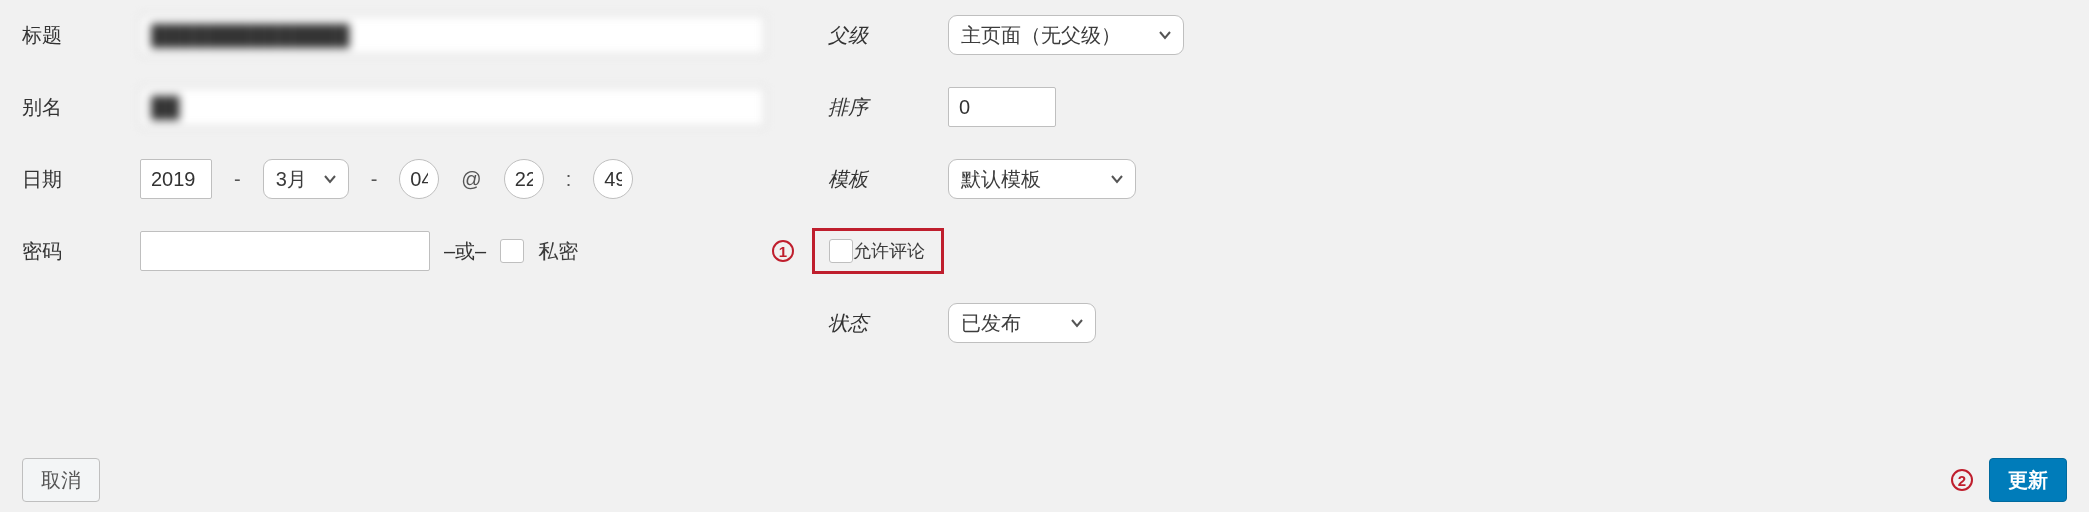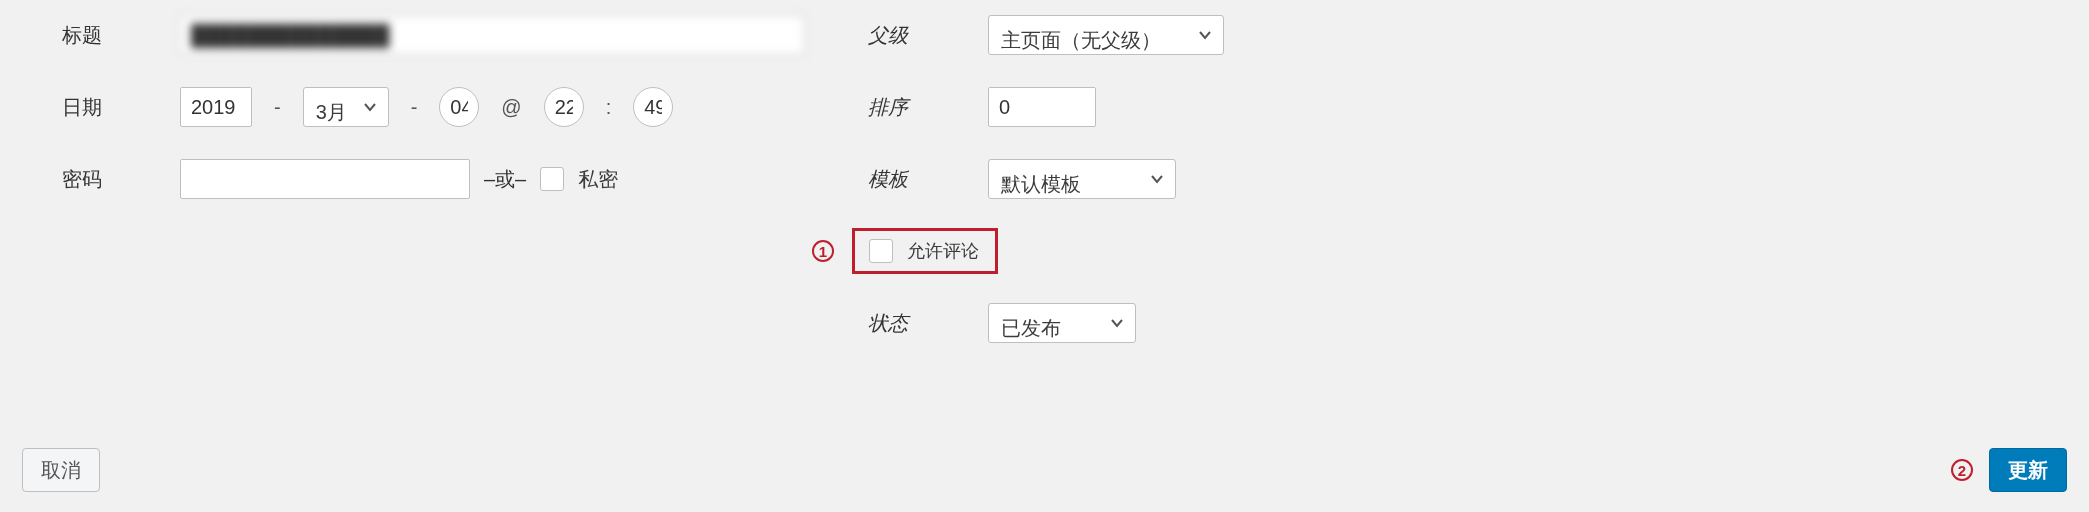--- a/index.html
+++ b/index.html
@@ -33,21 +33,21 @@
     font-weight: 600;
     font-size: 20px;
     color: #2c2c2c;
     margin: 0 0 24px 0;
   }
   .body {
     display: flex;
     gap: 46px;
   }
   .col { }
-  .col-left { width: 760px; margin-left: 40px; }
+  .col-left { width: 760px; }
   .col-right { width: 430px; }
 
   .row {
     display: flex;
     align-items: center;
     min-height: 54px;
     margin-bottom: 18px;
   }
   .col-left .row .label { width: 118px; flex: 0 0 auto; }
   .col-right .row .label { width: 120px; flex: 0 0 auto; font-style: italic; }
@@ -67,24 +67,24 @@
     color: #333;
     border-radius: 2px;
   }
   input[type=text].wide { width: 625px; }
   input.year { width: 72px; text-align: left; }
   input.dayhm { width: 40px; text-align: center; border-radius: 20px; }
 
   .select {
     position: relative;
     display: inline-flex;
-    align-items: flex-end;
+    align-items: center;
     background: var(--input-bg);
     border: 1px solid var(--input-border);
-    border-radius: 3px;
+    border-radius: 9px;
     height: 40px;
     padding: 0 40px 0 12px;
     font-size: 20px;
   }
   .select .chevron {
     position: absolute;
     right: 10px;
     top: 50%;
     transform: translateY(-50%);
     pointer-events: none;
@@ -102,21 +102,20 @@
     display: inline-block;
     flex: 0 0 auto;
   }
 
   .pw-line { display: inline-flex; align-items: center; gap: 14px; font-size: 20px; }
   .pw-line input[type=text] { width: 290px; }
   .pw-or { color: #333; font-style: normal; }
 
   .comment-row {
     display: flex; align-items: center;
-    gap: 14px;
     border: 3px solid var(--callout);
     padding: 8px 16px 8px 14px;
     width: fit-content;
   }
 
   .callout {
     color: var(--callout);
     font-weight: 700;
     font-size: 20px;
     display: inline-flex;
@@ -127,21 +126,21 @@
     border: 2px solid var(--callout);
     border-radius: 50%;
     width: 22px; height: 22px;
     line-height: 20px;
     text-align: center;
     font-size: 15px;
   }
 
   .footer {
     position: absolute;
-    left: 0; right: 0; bottom: 20px;
+    left: 0; right: 0; bottom: 10px;
     padding: 0 22px;
     display: flex;
     align-items: center;
   }
   .btn {
     height: 44px;
     padding: 0 18px;
     border-radius: 4px;
     font-size: 20px;
     cursor: pointer;
@@ -176,20 +175,24 @@
 
   <div class="body">
 
     <div class="col col-left">
 
       <div class="row">
         <div class="label">标题</div>
         <input type="text" class="wide blur-input" value="██████████████" style="">
       </div>
 
+      <div class="row">
+        <div class="label">别名</div>
+        <input type="text" class="wide blur-input" value="██" style="">
+      </div>
 
       <div class="row">
         <div class="label">日期</div>
         <div class="date-line">
           <input type="text" class="year" value="2019" style="">
           <span class="sep">-</span>
           <div class="select" style="min-width:86px;">
             <span>3月</span>
             <span class="chevron">
               <svg width="16" height="16" viewBox="0 0 16 16">

